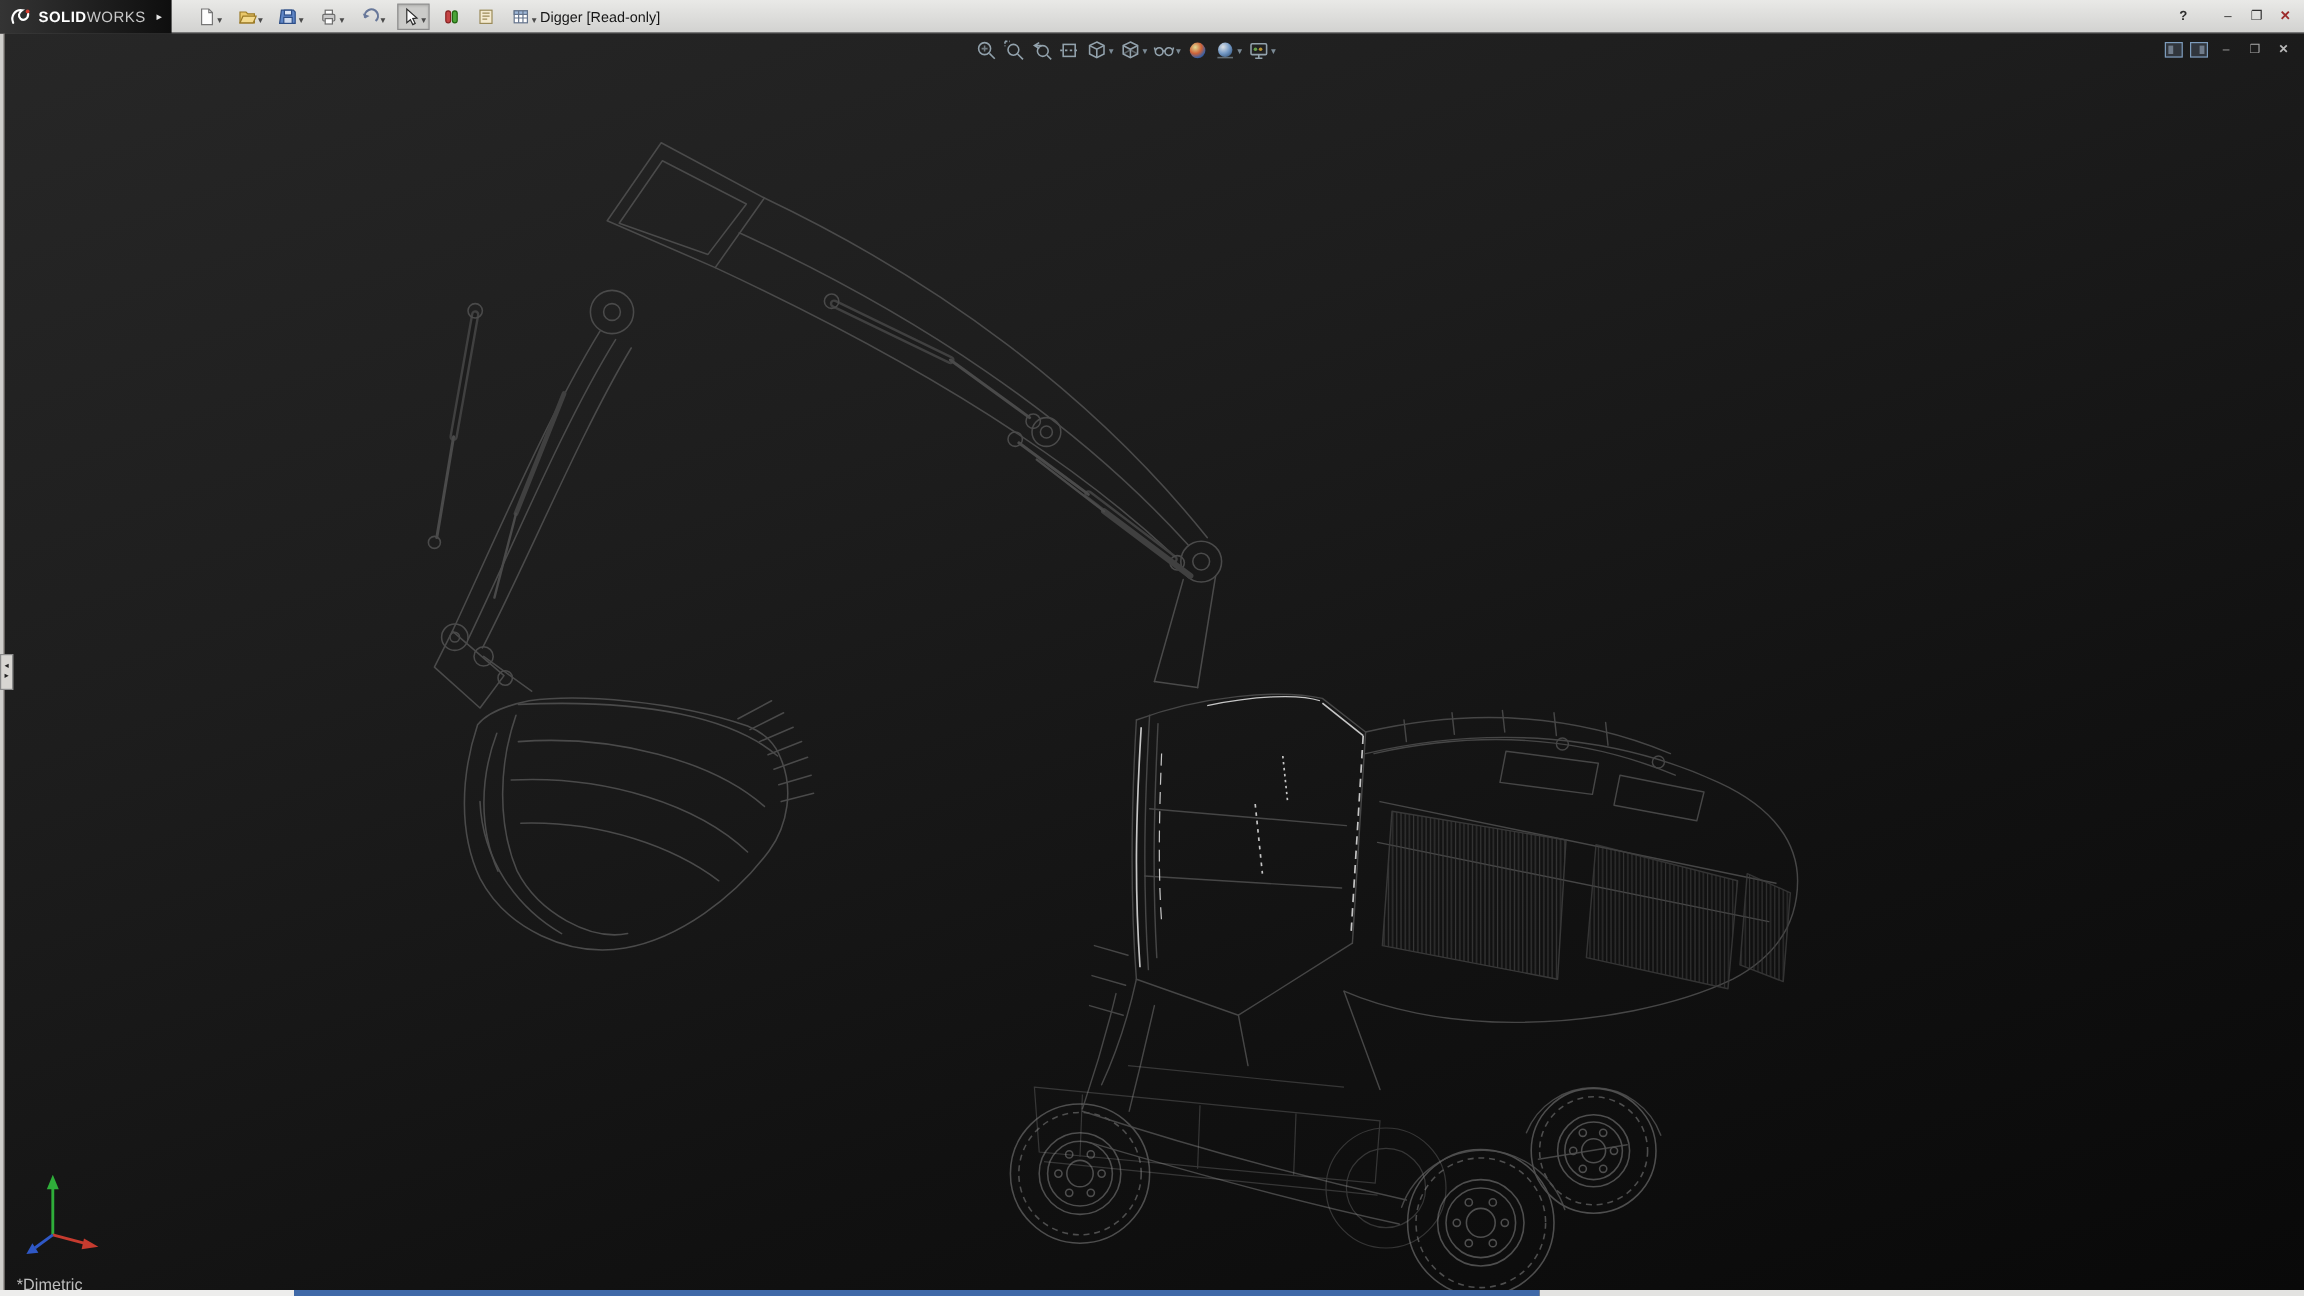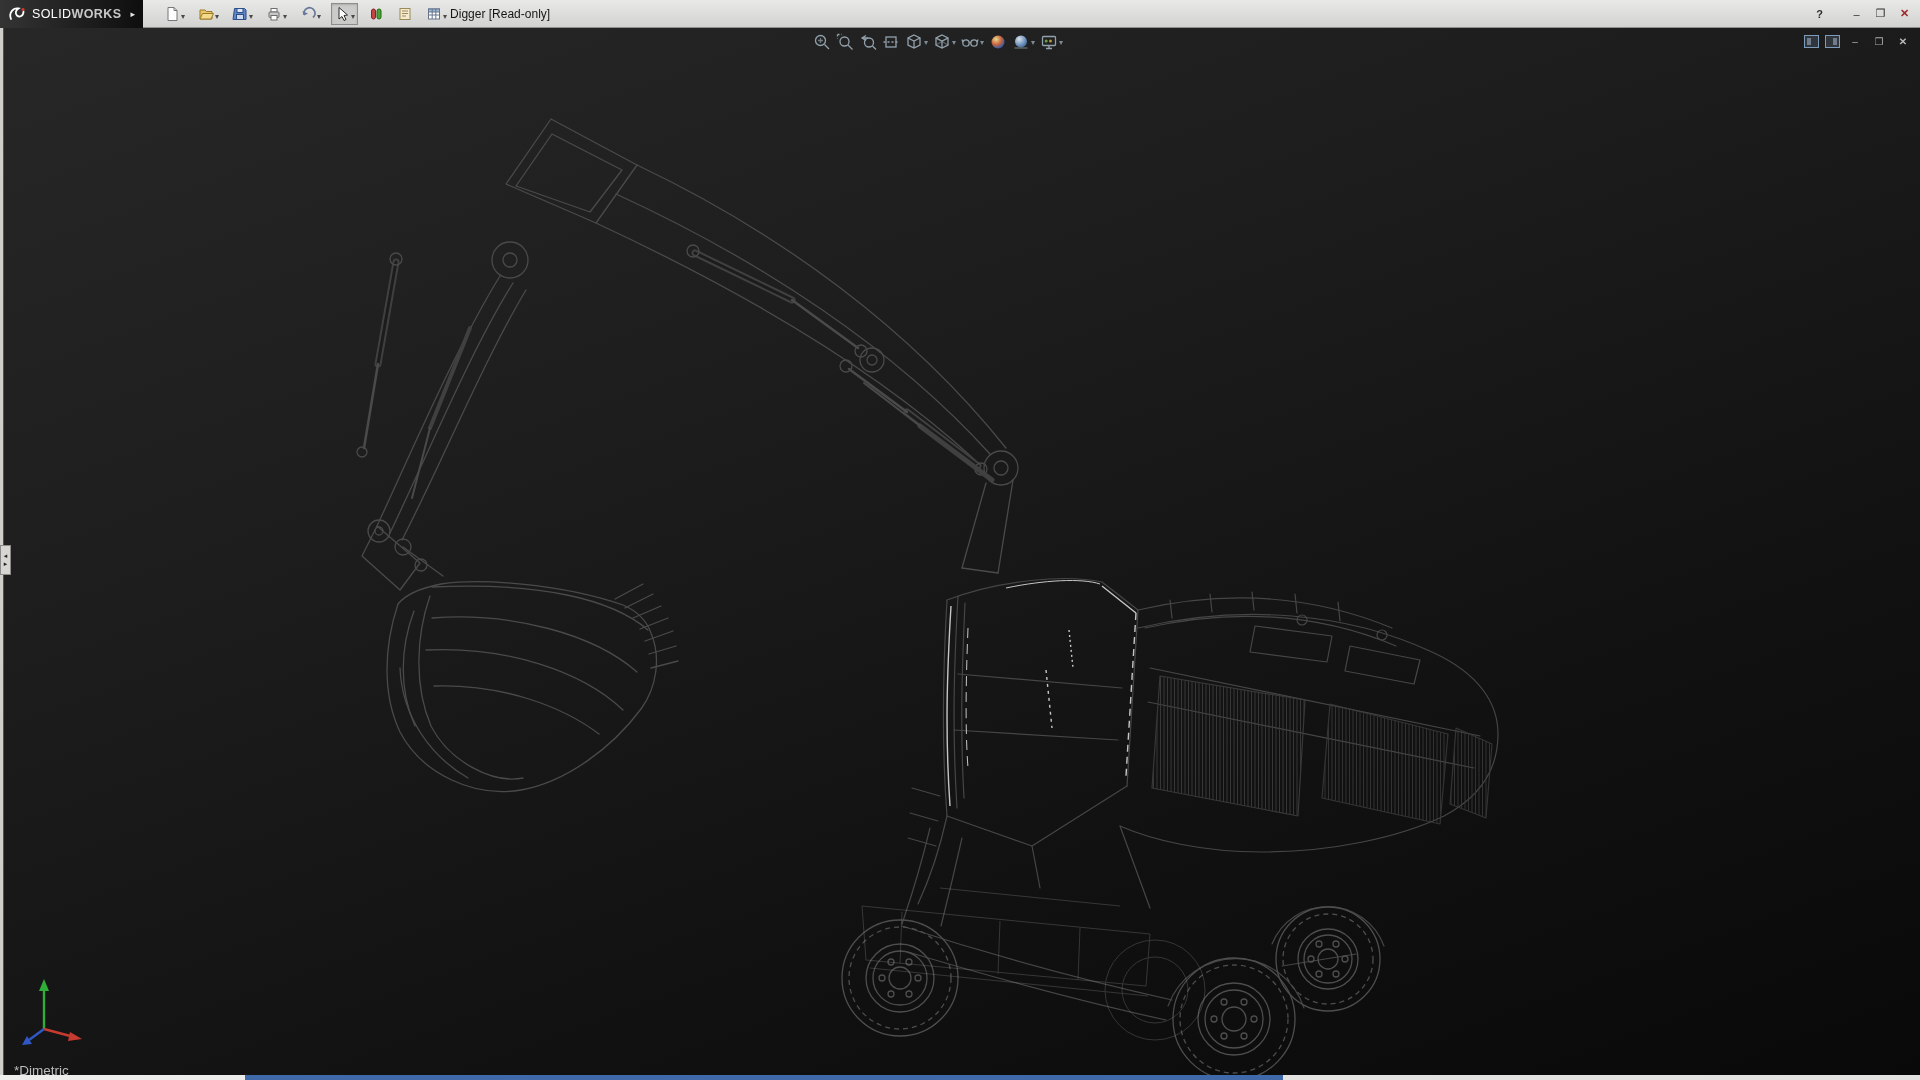--- a/index.html
+++ b/index.html
@@ -5,22 +5,22 @@
   * { margin:0; padding:0; box-sizing:border-box; }
   html,body { width:1920px; height:1080px; overflow:hidden; font-family:"Liberation Sans", sans-serif; }
   #app { width:1920px; height:1080px; display:flex; flex-direction:column; background:#000; }
 
   
   .titlebar { height:28px; flex:0 0 28px; display:flex; align-items:center;
     background:linear-gradient(#e9e9e7,#d2d2d0); border-bottom:1px solid #8f8f8f; }
   .logo { height:28px; display:flex; align-items:center; gap:5px; padding:0 8px 0 7px;
     background:linear-gradient(90deg,#343434,#0e0e0e); color:#fff; }
   .logo .brand { font-size:12.5px; letter-spacing:.4px; white-space:nowrap; }
-  .logo .brand b { font-weight:400; color:#ffffff; }
-  .logo .brand span.works { font-weight:700; color:#c8c8c8; }
+  .logo .brand b { font-weight:700; color:#ffffff; }
+  .logo .brand span.works { font-weight:400; color:#c8c8c8; }
   .menu-expand { color:#e9e9e9; font-size:9px; margin-left:4px; background:none; border:0; cursor:default; }
 
   .tb { display:flex; align-items:center; gap:7px; padding-left:18px; }
   .tb-btn { background:none; border:1px solid transparent; height:22px; display:flex; align-items:flex-end; gap:1px; padding:2px; cursor:default; }
   .tb-btn svg { display:block; }
   .tb-btn .caret { font-size:8px; line-height:10px; color:#4a4a4a; }
   .tb-btn.active { border:1px solid #8d8d8d; background:#cbcbc9; box-shadow:inset 0 1px 2px rgba(0,0,0,.15); }
 
   .title-text { flex:1; text-align:left; font-size:12px; color:#161616; }
 

